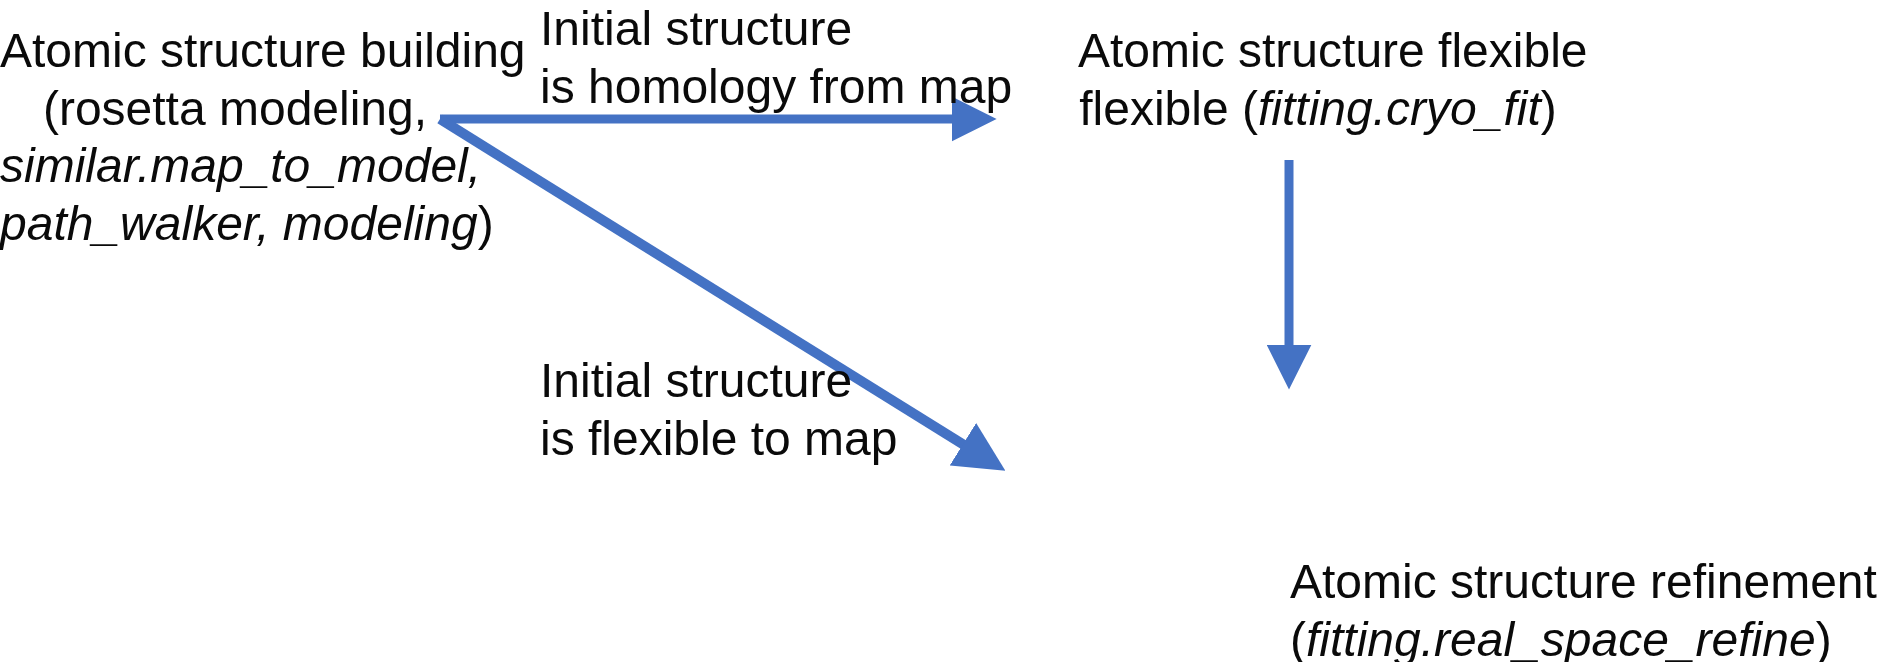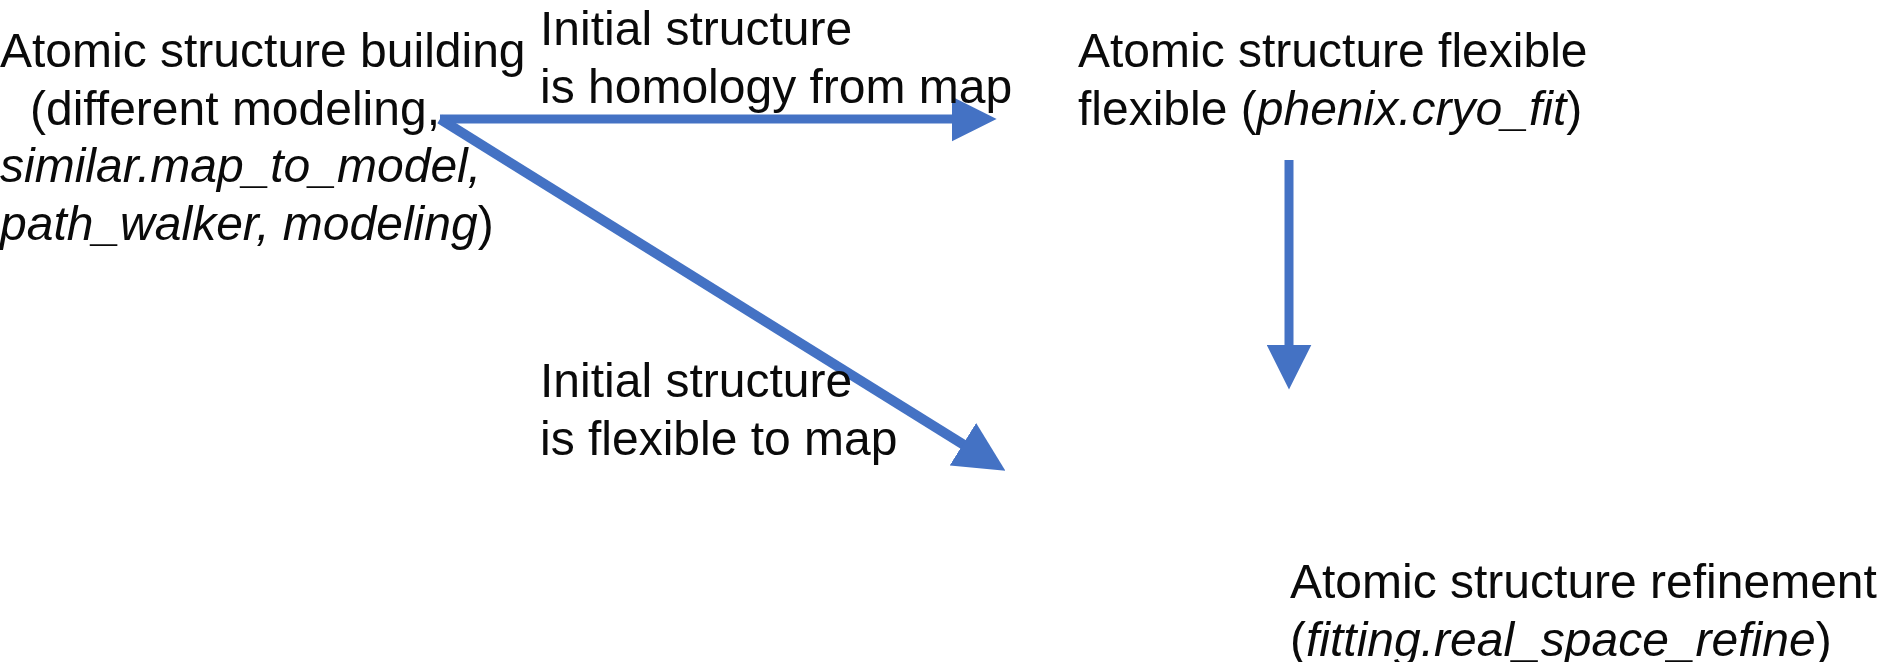--- a/index.html
+++ b/index.html
@@ -93,28 +93,28 @@
       <line x1="440" y1="119" x2="985" y2="458" stroke="#4472C4" stroke-width="10" marker-end="url(#ah-diag)"></line>
     </g>
 
     <g>
       <line x1="1289" y1="160" x2="1289" y2="368" stroke="#4472C4" stroke-width="9" marker-end="url(#ah-down)"></line>
     </g>
   </svg>
 
   <div class="node" id="node-building">
     <span class="ln">Atomic structure building</span>
-    <span class="ln">(different modeling,</span>
+    <span class="ln">(rosetta modeling,</span>
     <span class="ln ital">similar.map_to_model,</span>
     <span class="ln"><span class="ital">path_walker, modeling</span><span>)</span></span>
   </div>
 
   <div class="node" id="node-flexible">
     <span class="ln">Atomic structure flexible</span>
-    <span class="ln"><span>flexible (</span><span class="ital">phenix.cryo_fit</span><span>)</span></span>
+    <span class="ln"><span>flexible (</span><span class="ital">fitting.cryo_fit</span><span>)</span></span>
   </div>
 
   <div class="node" id="node-refinement">
     <span class="ln">Atomic structure refinement</span>
     <span class="ln"><span>(</span><span class="ital">fitting.real_space_refine</span><span>)</span></span>
   </div>
 
   <div class="node" id="label-different">
     <span class="ln">Initial structure</span>
     <span class="ln">is homology from map</span>

